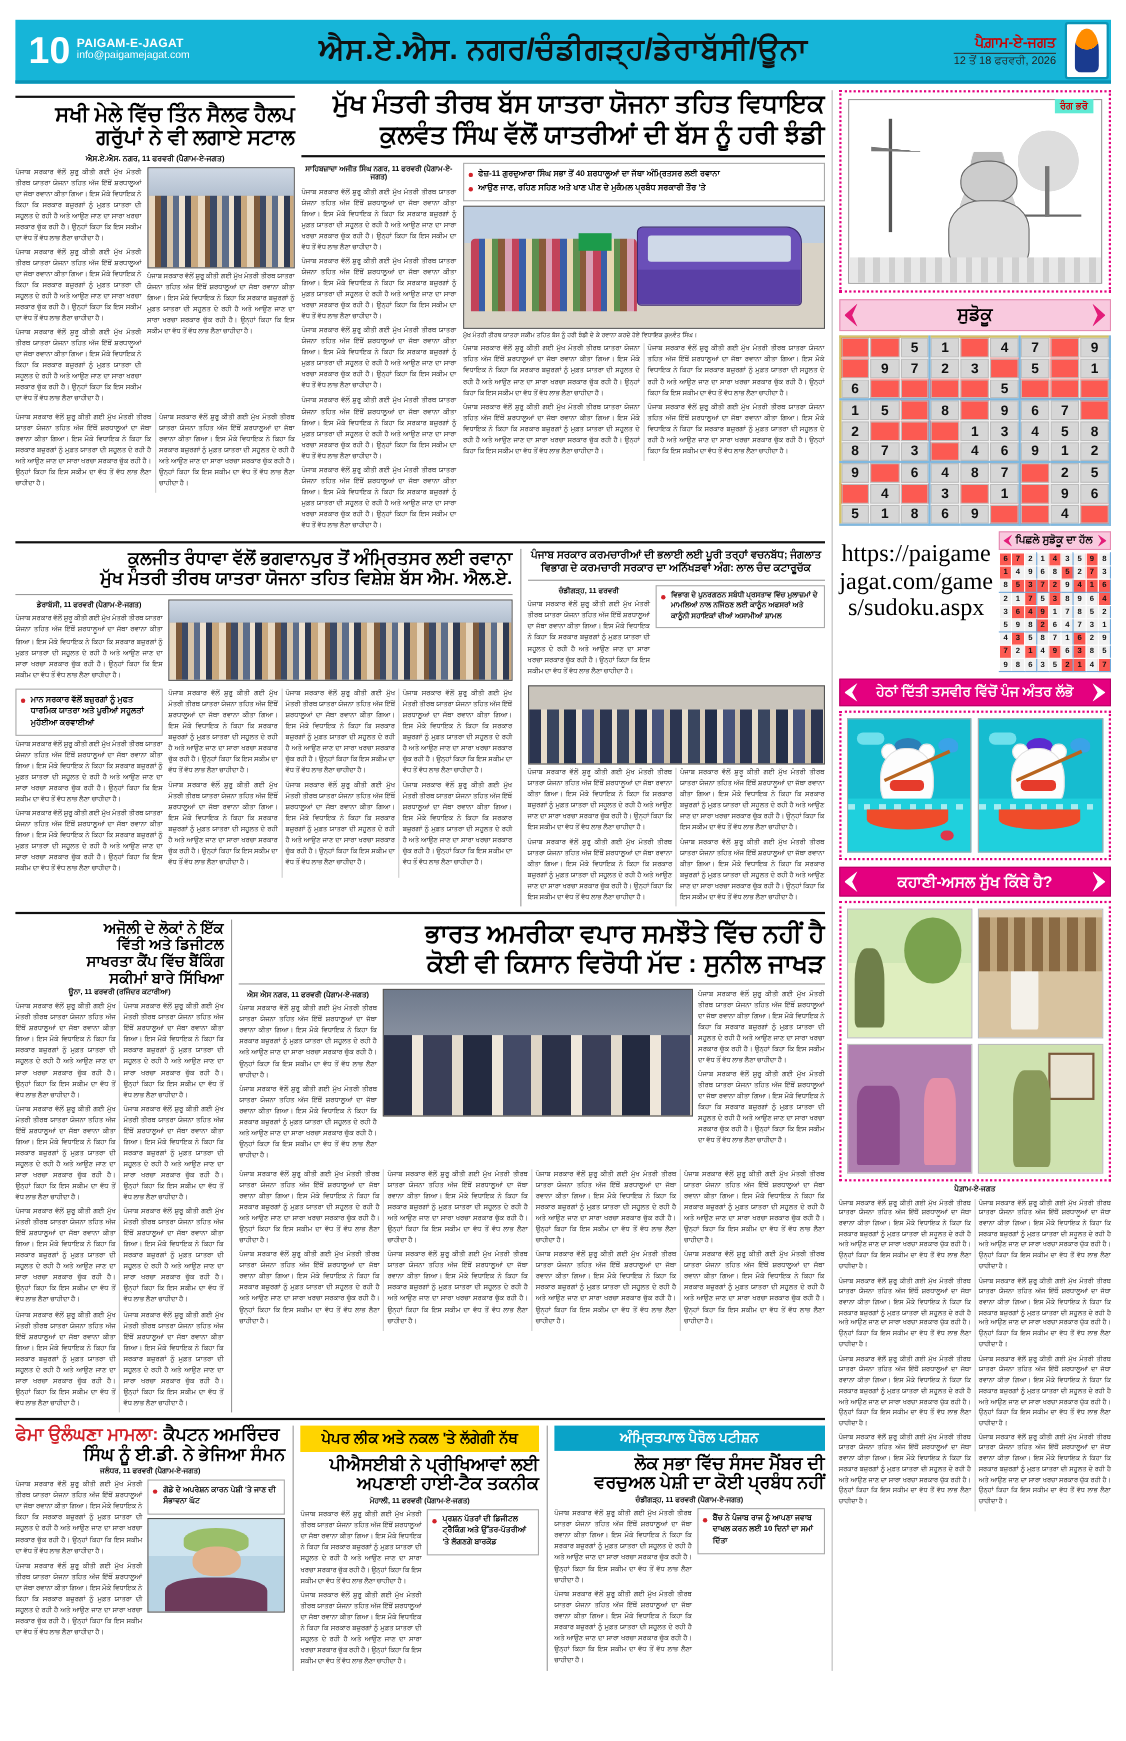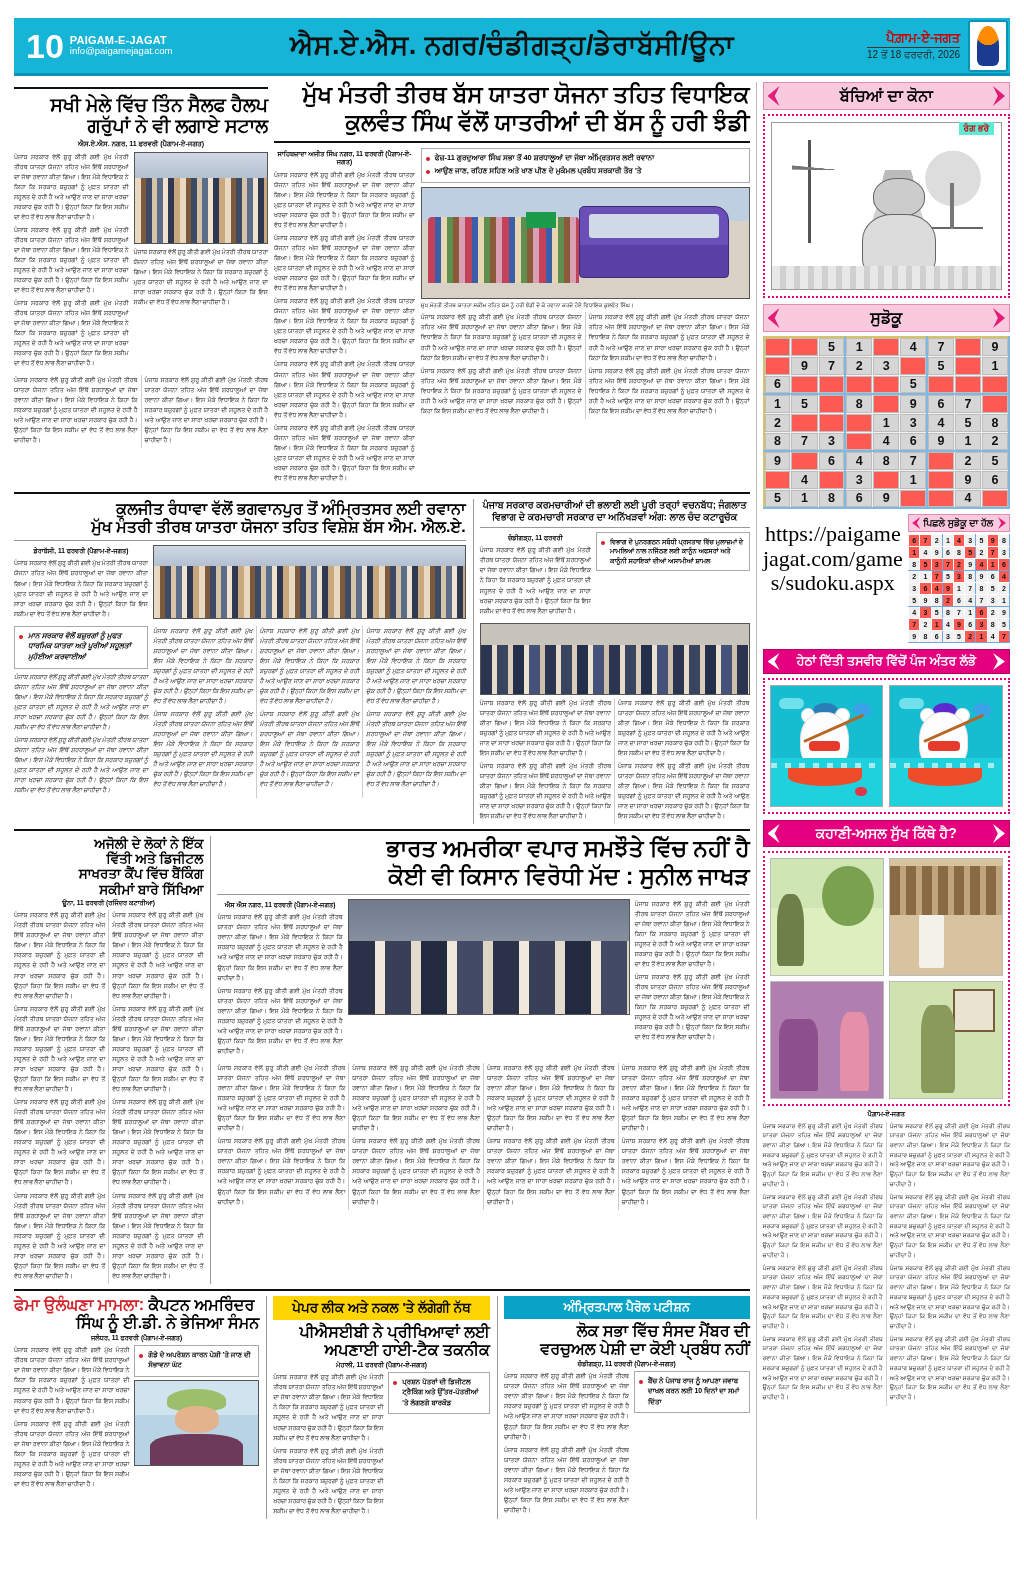--- a/index.html
+++ b/index.html
@@ -436,21 +436,21 @@
               <div class="col-text">
                   <p>ਪੰਜਾਬ ਸਰਕਾਰ ਵੱਲੋਂ ਸ਼ੁਰੂ ਕੀਤੀ ਗਈ ਮੁੱਖ ਮੰਤਰੀ ਤੀਰਥ ਯਾਤਰਾ ਯੋਜਨਾ ਤਹਿਤ ਅੱਜ ਇੱਥੋਂ ਸ਼ਰਧਾਲੂਆਂ ਦਾ ਜੱਥਾ ਰਵਾਨਾ ਕੀਤਾ ਗਿਆ। ਇਸ ਮੌਕੇ ਵਿਧਾਇਕ ਨੇ ਕਿਹਾ ਕਿ ਸਰਕਾਰ ਬਜ਼ੁਰਗਾਂ ਨੂੰ ਮੁਫ਼ਤ ਯਾਤਰਾ ਦੀ ਸਹੂਲਤ ਦੇ ਰਹੀ ਹੈ ਅਤੇ ਆਉਣ ਜਾਣ ਦਾ ਸਾਰਾ ਖਰਚਾ ਸਰਕਾਰ ਚੁੱਕ ਰਹੀ ਹੈ। ਉਨ੍ਹਾਂ ਕਿਹਾ ਕਿ ਇਸ ਸਕੀਮ ਦਾ ਵੱਧ ਤੋਂ ਵੱਧ ਲਾਭ ਲੈਣਾ ਚਾਹੀਦਾ ਹੈ।</p>
                 </div>
             </div>
             <div style="width:70%;">
               <div class="photo ph-group" style="height:74px;">
                   <div class="sky"></div>
                 </div>
             </div>
           </div>
-          <div style="display:flex; gap:5px; margin-top:4px;font-style:italic;">
+          <div style="display:flex; gap:5px; margin-top:4px;">
             <div style="width:30%;">
               <ul class="bullets bulletbox">
                 <li>ਮਾਨ ਸਰਕਾਰ ਵੱਲੋਂ ਬਜ਼ੁਰਗਾਂ ਨੂੰ ਮੁਫਤ ਧਾਰਮਿਕ ਯਾਤਰਾ ਅਤੇ ਪੂਰੀਆਂ ਸਹੂਲਤਾਂ ਮੁਹੱਈਆ ਕਰਵਾਈਆਂ</li>
               </ul>
               <div class="col-text" style="margin-top:3px;">
                   <p>ਪੰਜਾਬ ਸਰਕਾਰ ਵੱਲੋਂ ਸ਼ੁਰੂ ਕੀਤੀ ਗਈ ਮੁੱਖ ਮੰਤਰੀ ਤੀਰਥ ਯਾਤਰਾ ਯੋਜਨਾ ਤਹਿਤ ਅੱਜ ਇੱਥੋਂ ਸ਼ਰਧਾਲੂਆਂ ਦਾ ਜੱਥਾ ਰਵਾਨਾ ਕੀਤਾ ਗਿਆ। ਇਸ ਮੌਕੇ ਵਿਧਾਇਕ ਨੇ ਕਿਹਾ ਕਿ ਸਰਕਾਰ ਬਜ਼ੁਰਗਾਂ ਨੂੰ ਮੁਫ਼ਤ ਯਾਤਰਾ ਦੀ ਸਹੂਲਤ ਦੇ ਰਹੀ ਹੈ ਅਤੇ ਆਉਣ ਜਾਣ ਦਾ ਸਾਰਾ ਖਰਚਾ ਸਰਕਾਰ ਚੁੱਕ ਰਹੀ ਹੈ। ਉਨ੍ਹਾਂ ਕਿਹਾ ਕਿ ਇਸ ਸਕੀਮ ਦਾ ਵੱਧ ਤੋਂ ਵੱਧ ਲਾਭ ਲੈਣਾ ਚਾਹੀਦਾ ਹੈ।</p>
                   <p>ਪੰਜਾਬ ਸਰਕਾਰ ਵੱਲੋਂ ਸ਼ੁਰੂ ਕੀਤੀ ਗਈ ਮੁੱਖ ਮੰਤਰੀ ਤੀਰਥ ਯਾਤਰਾ ਯੋਜਨਾ ਤਹਿਤ ਅੱਜ ਇੱਥੋਂ ਸ਼ਰਧਾਲੂਆਂ ਦਾ ਜੱਥਾ ਰਵਾਨਾ ਕੀਤਾ ਗਿਆ। ਇਸ ਮੌਕੇ ਵਿਧਾਇਕ ਨੇ ਕਿਹਾ ਕਿ ਸਰਕਾਰ ਬਜ਼ੁਰਗਾਂ ਨੂੰ ਮੁਫ਼ਤ ਯਾਤਰਾ ਦੀ ਸਹੂਲਤ ਦੇ ਰਹੀ ਹੈ ਅਤੇ ਆਉਣ ਜਾਣ ਦਾ ਸਾਰਾ ਖਰਚਾ ਸਰਕਾਰ ਚੁੱਕ ਰਹੀ ਹੈ। ਉਨ੍ਹਾਂ ਕਿਹਾ ਕਿ ਇਸ ਸਕੀਮ ਦਾ ਵੱਧ ਤੋਂ ਵੱਧ ਲਾਭ ਲੈਣਾ ਚਾਹੀਦਾ ਹੈ।</p>
                 </div>
             </div>
             <div class="col-text cols3" style="width:70%;">
@@ -611,21 +611,20 @@
               </ul>
             </div>
           </div>
 
         </div>
       </div>
     </div>
 
     <div class="right-zone">
 
-      <div class="kid-band">ਬੱਚਿਆਂ ਦਾ ਕੋਨਾ</div>
 
       <div class="dotframe">
         <div class="tag-rang">ਰੰਗ ਭਰੋ</div>
         <div class="gorilla-img">
           <div class="palm"></div>
             <div class="tree"></div>
             <div class="gor"></div>
             <div class="ground"></div>
         </div>
       </div>

